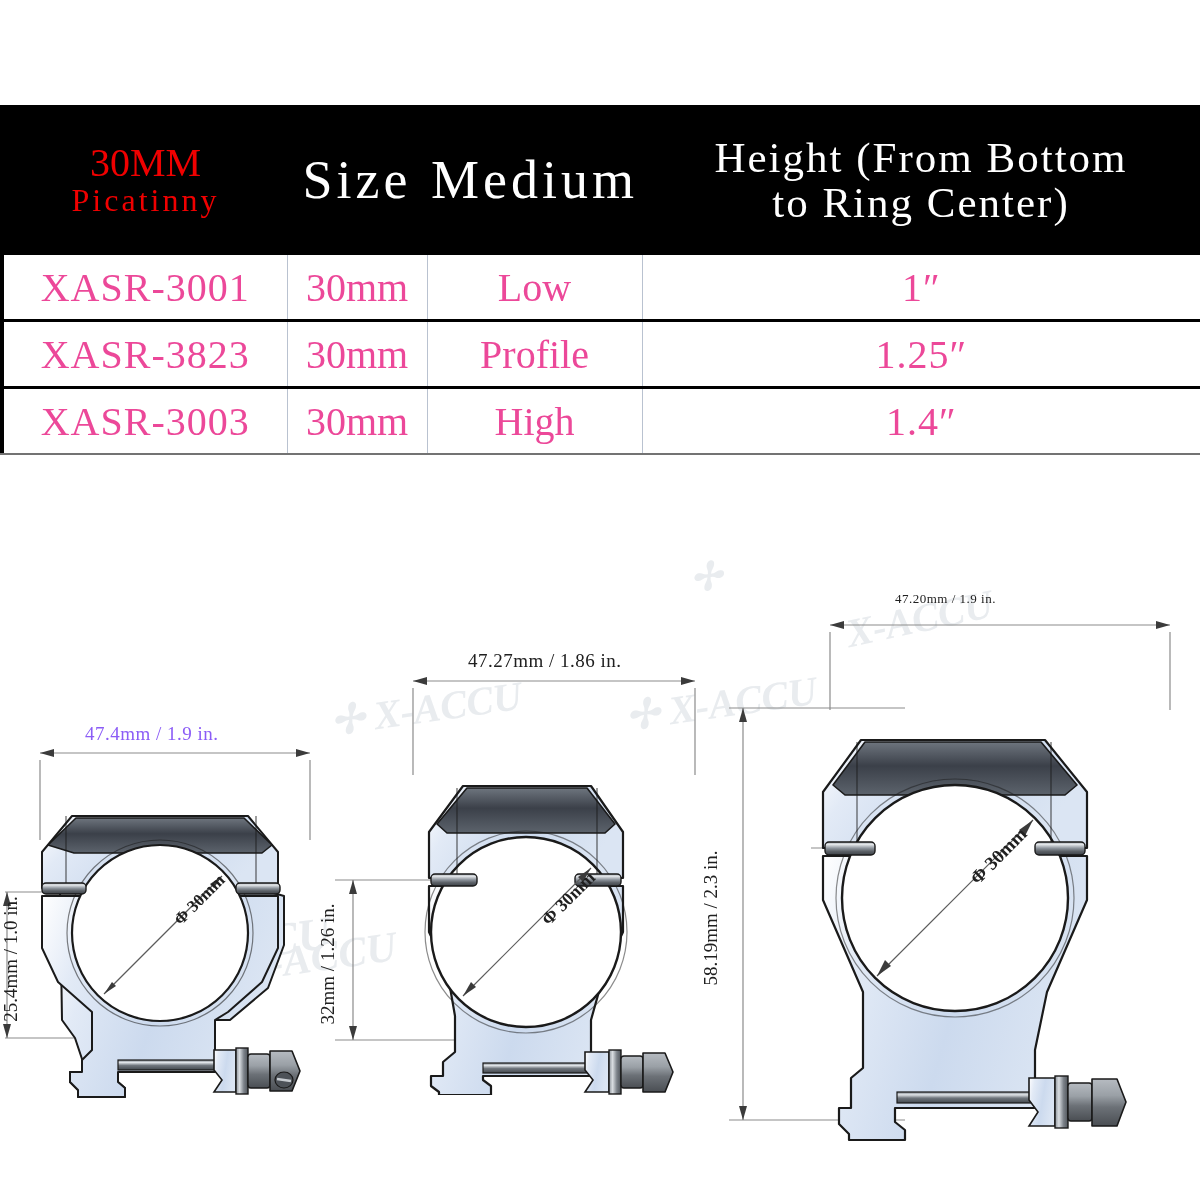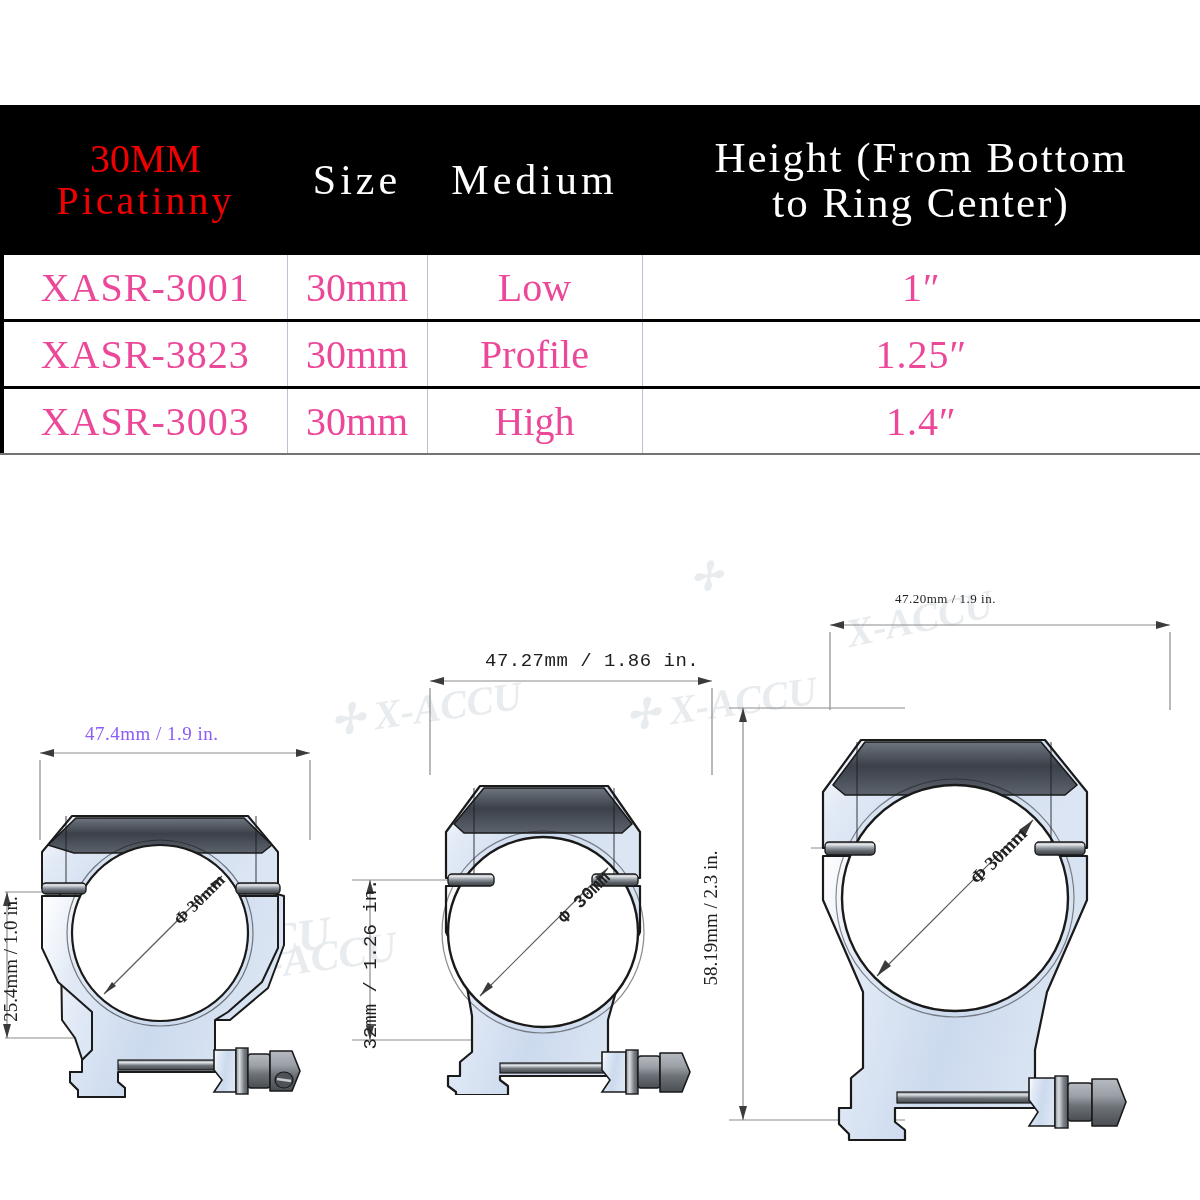--- a/index.html
+++ b/index.html
@@ -35,27 +35,27 @@
   }
   .hdr-30mm{
     color:#f00000;
     font-size:40px;
     font-family:"Liberation Serif", serif;
     letter-spacing:0px;
     font-weight:400;
   }
   .hdr-pica{
     color:#f00000;
-    font-size:40px;
+    font-size:32px;
     letter-spacing:3px;
     font-weight:400;
   }
   .hdr-white{
     color:#ffffff;
-    font-size:42px;
+    font-size:54px;
     letter-spacing:4px;
     font-weight:400;
   }
   .hdr-white.sm{ font-size:43px; letter-spacing:2px; }
 
   .data-row td{
     background:#ffffff;
     height:64px;
     color:#ec4899;
     font-size:40px;
@@ -244,21 +244,21 @@
       <path d="M270,331 L292,331 L300,351 L292,371 L270,371 Z" fill="url(#gNut)" stroke="#1a1a1a" stroke-width="1.6" stroke-linejoin="round"></path>
       <ellipse cx="284" cy="360" rx="9" ry="8" fill="#4d5258" stroke="#1a1a1a" stroke-width="1.2"></ellipse>
       <line x1="277" y1="359" x2="291" y2="361" stroke="#c6cbd0" stroke-width="2.4"></line>
     </svg>
 
     <div style="position:absolute;left:85px;top:3px;font-size:19px;color:#8b5cf6;letter-spacing:0.5px;white-space:nowrap;">47.4mm / 1.9 in.</div>
     <div style="position:absolute;left:-52px;top:228px;font-size:19px;color:#202020;white-space:nowrap;transform:rotate(-90deg);transform-origin:center;">25.4mm / 1.0 in.</div>
     <div style="position:absolute;left:168px;top:170px;font-size:17px;color:#202020;font-weight:600;white-space:nowrap;transform:rotate(-45deg);">Φ 30mm</div>
   </div>
 
-  <div class="diagram" style="left:340px;top:185px;font-family:Liberation Mono, monospace;">
+  <div class="diagram" style="left:323px;top:185px;">
     <svg width="400" height="455" viewBox="0 0 400 455">
 
       <g stroke="#8b8b8b" stroke-width="1.2" fill="none">
         <line x1="90" y1="48" x2="90" y2="135"></line>
         <line x1="372" y1="48" x2="372" y2="135"></line>
         <line x1="90" y1="41" x2="372" y2="41"></line>
       </g>
       <polygon points="90,41 104,37 104,45" fill="#3b3b3b"></polygon>
       <polygon points="372,41 358,37 358,45" fill="#3b3b3b"></polygon>
 

